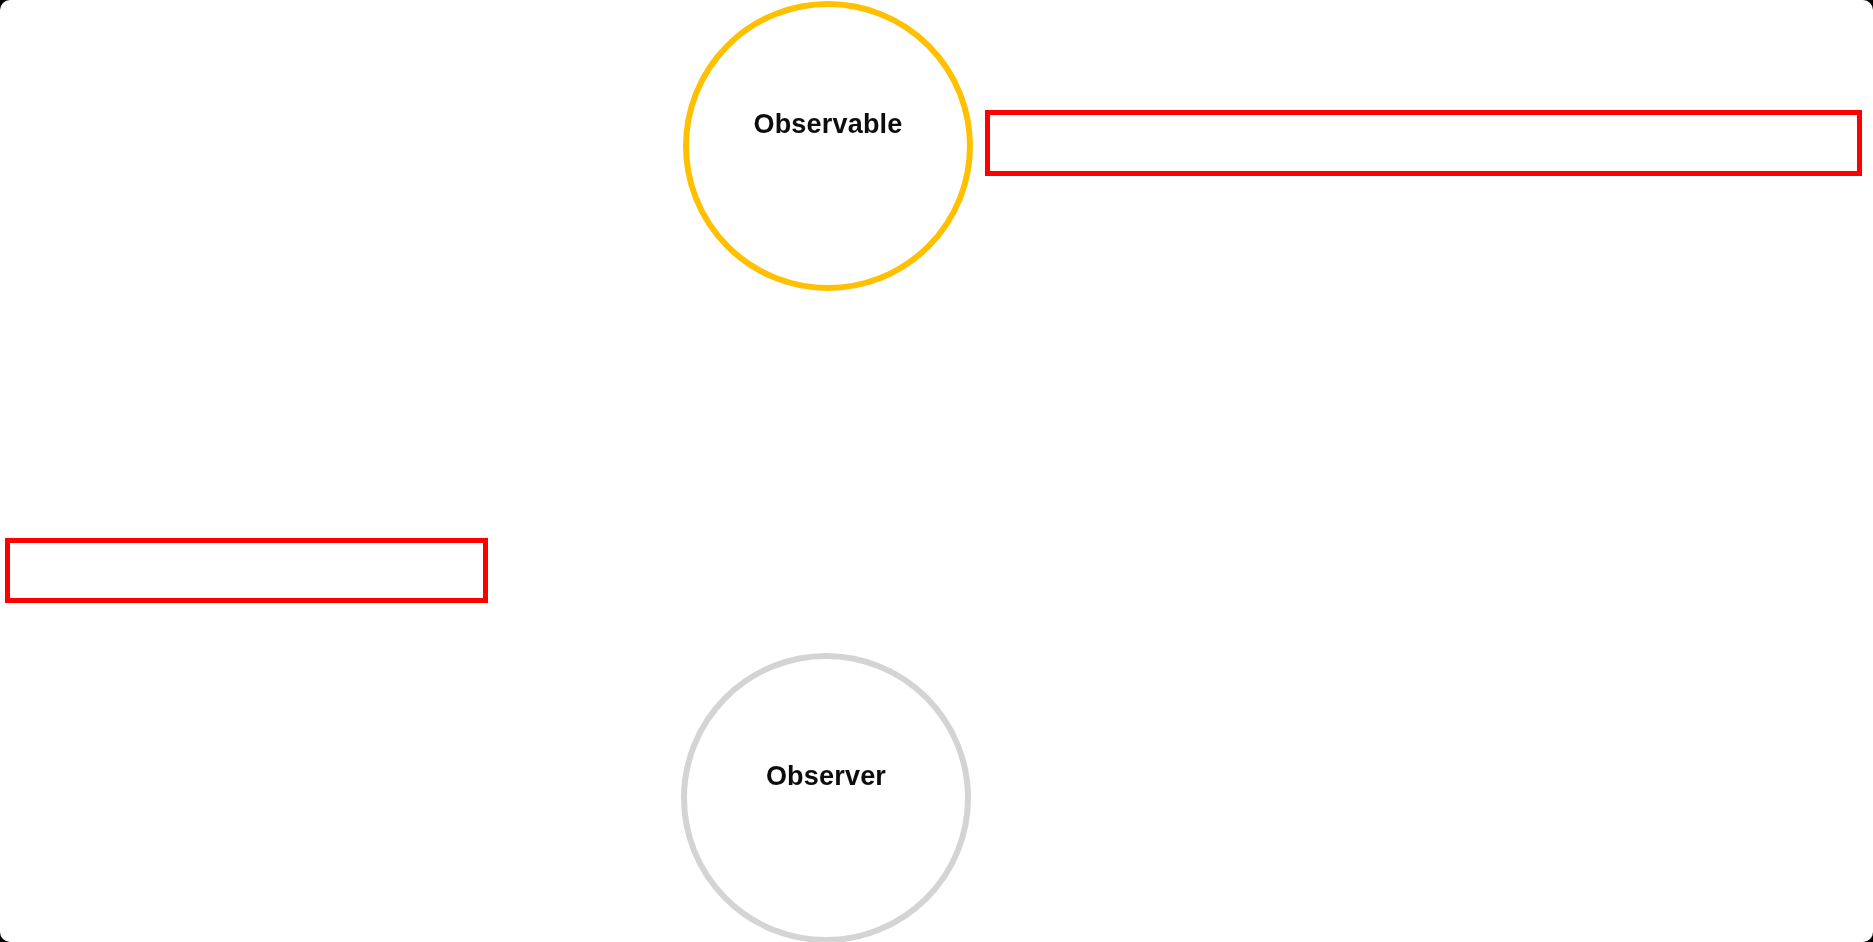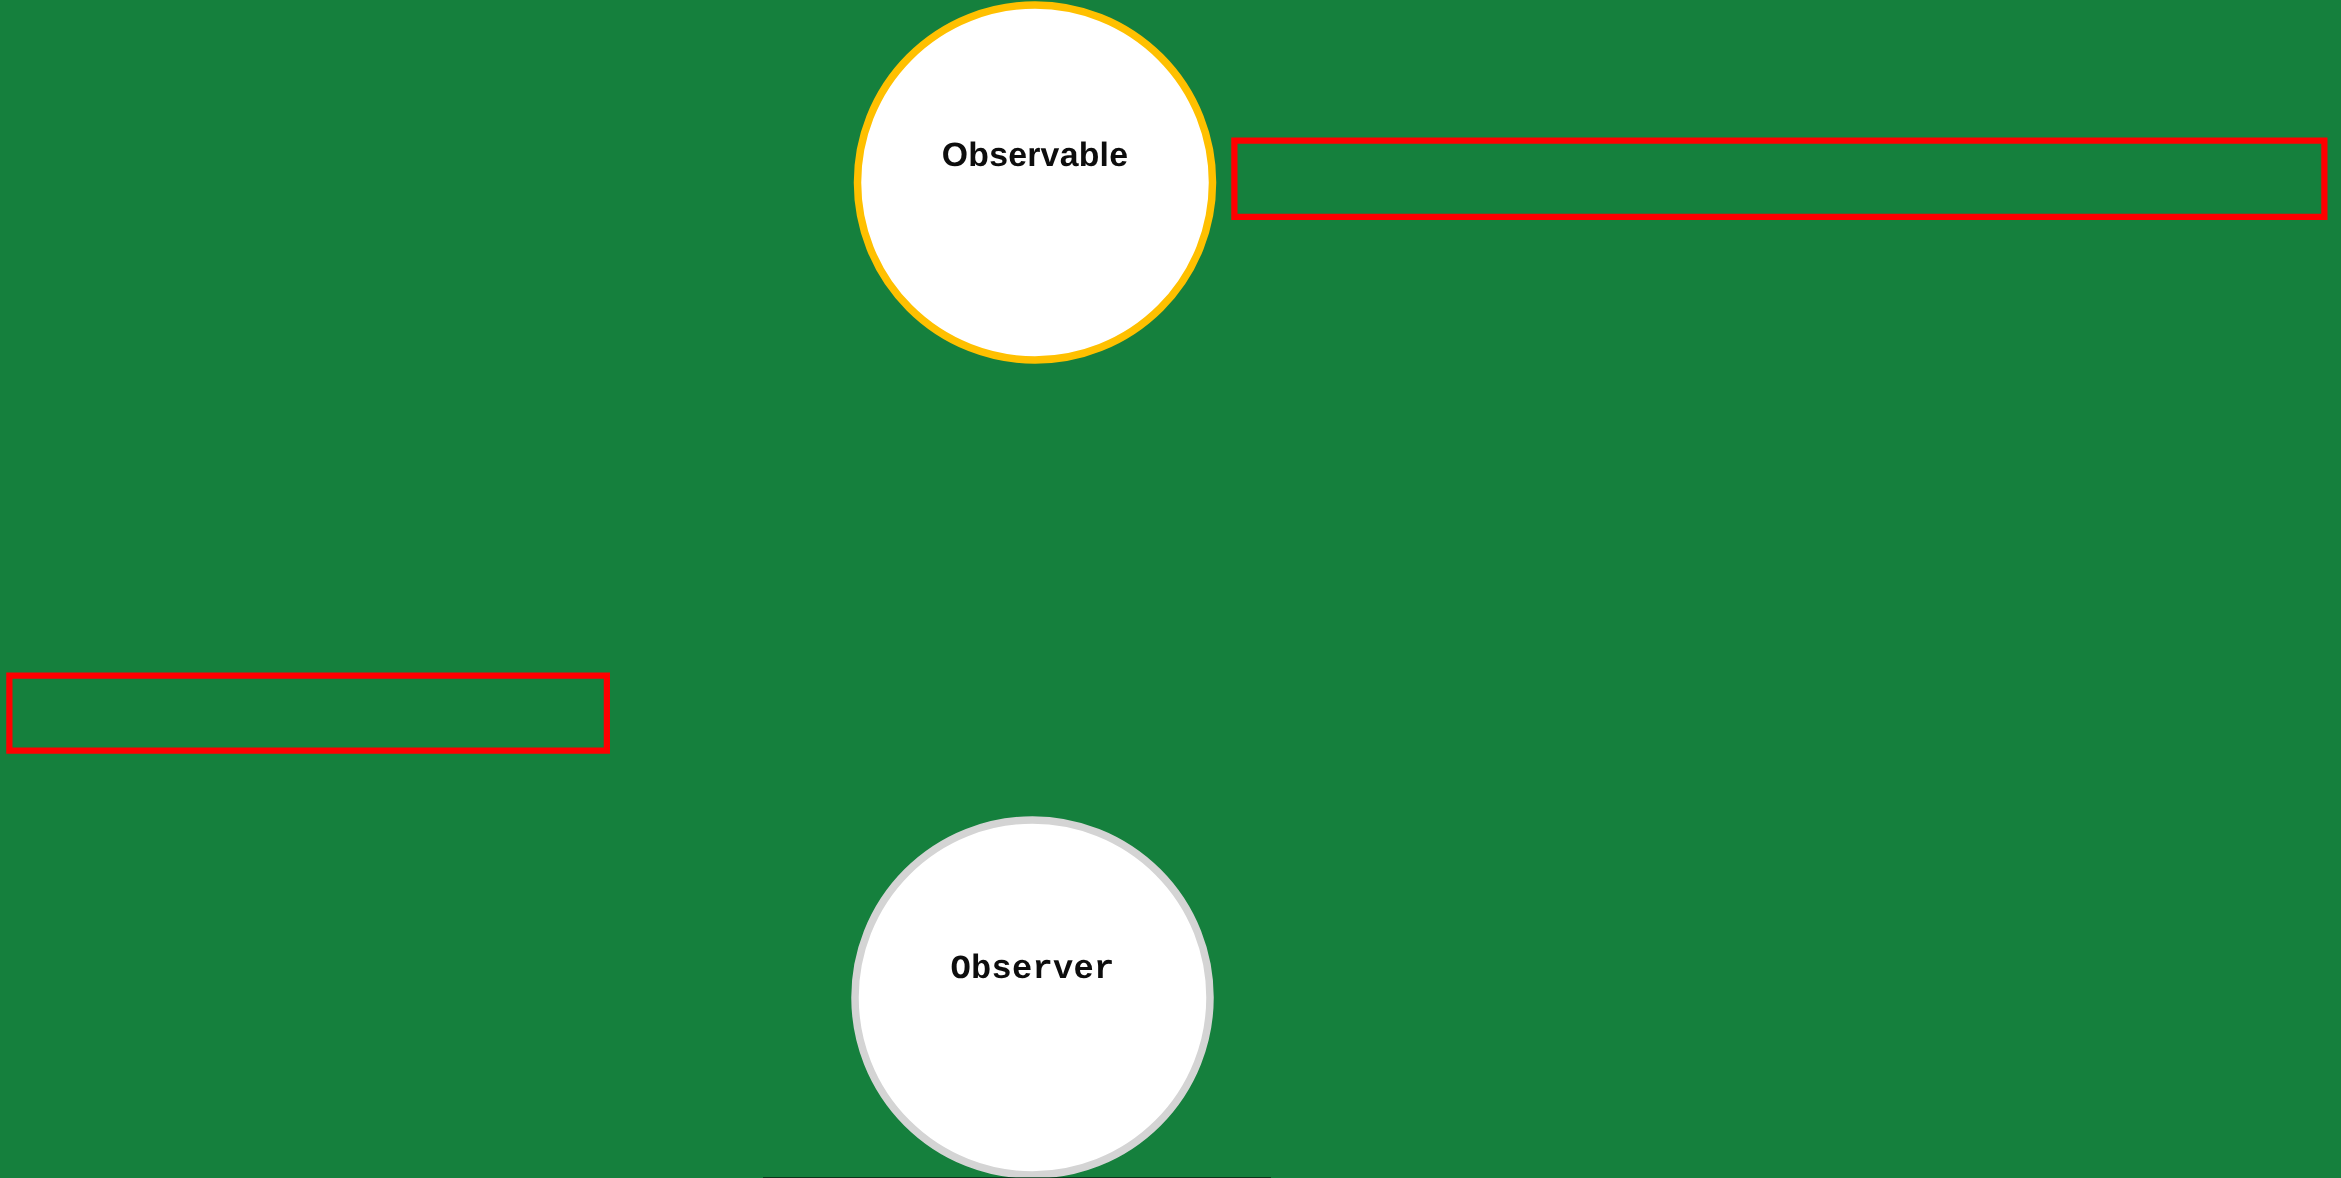--- a/index.html
+++ b/index.html
@@ -8,22 +8,23 @@
     padding: 0;
     background: #000000;
   }
   body {
     font-family: "Liberation Sans", sans-serif;
   }
   #canvas {
     position: relative;
     width: 1873px;
     height: 942px;
-    background: #15803d;
+    background: #ffffff;
     overflow: hidden;
+    border-radius: 10px;
   }
   .node-circle {
     position: absolute;
     box-sizing: border-box;
     border-radius: 50%;
     background: #FFFFFF;
     display: flex;
     align-items: center;
     justify-content: center;
   }
@@ -49,21 +50,20 @@
   }
   #observer-node {
     left: 681px;
     top: 653px;
     width: 290px;
     height: 290px;
     border: 6px solid #D4D4D4;
   }
   #observer-node .node-label {
     transform: translateY(-22px);
-    font-family: Liberation Mono, monospace;
   }
   .highlight-box {
     position: absolute;
     box-sizing: border-box;
     background: transparent;
   }
   #highlight-box-top-right {
     left: 985px;
     top: 110px;
     width: 877px;

